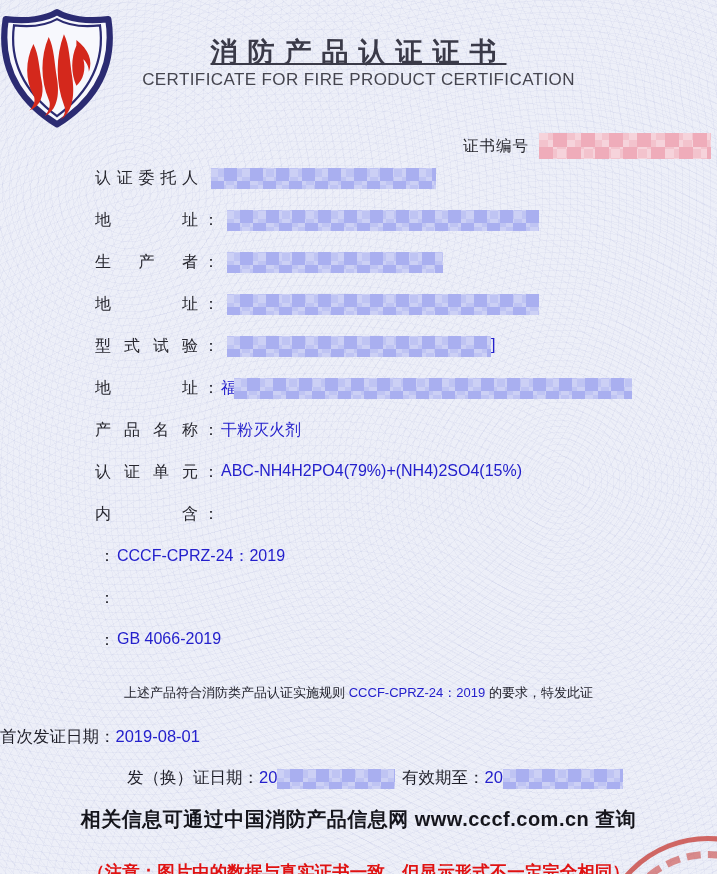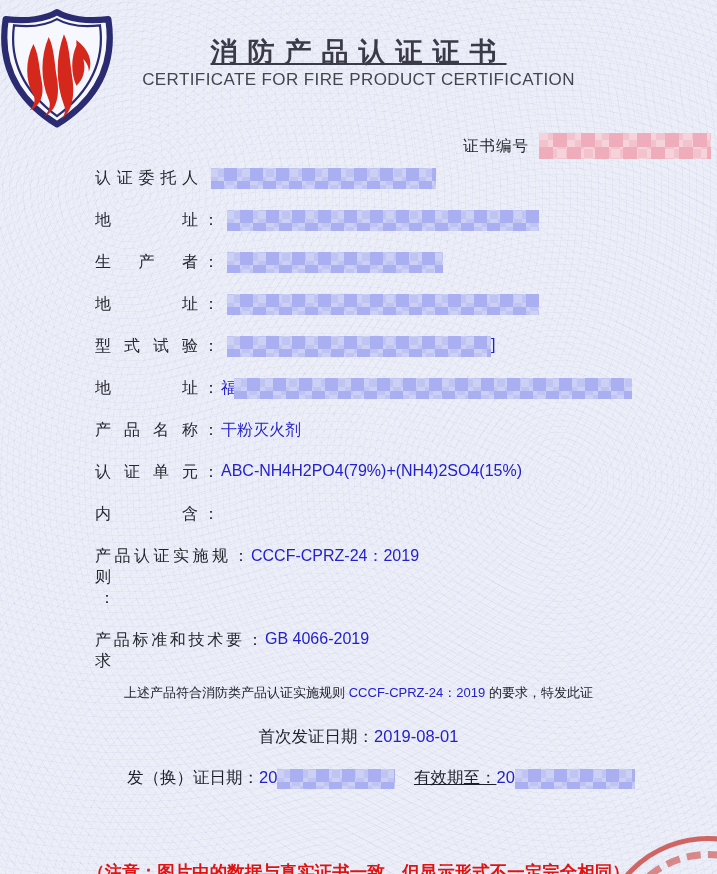--- a/index.html
+++ b/index.html
@@ -37,21 +37,21 @@
   .certnum .redact{width:172px;height:26px;margin-left:10px;}
   .fields{position:absolute;top:168px;left:95px;right:0;}
   .frow{height:42px;display:flex;font-size:16px;color:#26262e;}
   .flabel{display:inline-block;width:104px;text-align:justify;text-align-last:justify;letter-spacing:1px;}
   .flabel.wide{width:134px;}
   .flabel.wider{width:148px;}
   .colon{display:inline-block;margin:0 2px 0 4px;}
   .bval{color:#2420cc;}
   .frow .redact{height:21px;margin-left:6px;}
   .statement{position:absolute;top:684px;left:0;width:100%;text-align:center;font-size:13px;color:#1e1e28;}
-  .first-issue{position:absolute;top:726px;left:0;width:100%;text-align:center;font-size:16.5px;color:#1e1e28;}
+  .first-issue{position:absolute;top:726px;left:0;width:100%;text-align:left;font-size:16.5px;color:#1e1e28;}
   .dates-line{position:absolute;top:767px;left:127px;font-size:16.5px;color:#1e1e28;white-space:nowrap;}
   .dates-line .redact{height:20px;}
   .footer{position:absolute;top:804px;left:0;width:100%;text-align:center;font-size:20px;font-weight:700;color:#15151c;line-height:31px;letter-spacing:0.5px;}
   .note{position:absolute;top:860px;left:0;width:100%;text-align:center;font-size:17.5px;font-weight:700;color:#e01212;white-space:nowrap;}
   .seal{position:absolute;left:598px;top:836px;width:220px;height:220px;border-radius:50%;
     border:5px solid rgba(198,56,50,0.75);box-sizing:border-box;}
   .seal-inner{position:absolute;inset:10px;border-radius:50%;border:7px dashed rgba(198,56,50,0.55);}
 </style>
 </head>
 <body>
@@ -130,51 +130,50 @@
         <span class="colon">：</span>
       <span class="bval">ABC-NH4H2PO4(79%)+(NH4)2SO4(15%)</span>
     </div>
 
     <div class="frow">
       <span class="flabel">内含</span>
         <span class="colon">：</span>
     </div>
 
     <div class="frow">
-      <span class="flabel wide">产品认证实施规则</span>
         <span class="colon">：</span>
       <span class="bval">CCCF-CPRZ-24：2019</span>
     </div>
 
     <div class="frow">
         <span class="colon">：</span>
     </div>
 
     <div class="frow">
-      <span class="flabel wider">产品标准和技术要求</span>
         <span class="colon">：</span>
       <span class="bval">GB 4066-2019</span>
     </div>
 
   </div>
 
   <div class="statement">
     <span>上述产品符合消防类产品认证实施规则 </span><span class="bval">CCCF-CPRZ-24：2019</span><span> 的要求，特发此证</span>
   </div>
 
   <div class="first-issue">
     <span>首次发证日期：</span><span class="bval">2019-08-01</span>
   </div>
 
   <div class="dates-line">
     <span>发（换）证日期：</span><span class="bval">20</span><span class="redact redact-blue" style="width:118px;"></span>
-    <span style="margin-left:14px;text-decoration:underline;">有效期至：</span><span class="bval">20</span><span class="redact redact-blue" style="width:120px;"></span>
+    <span style="margin-left:2px;">有效期至：</span><span class="bval">20</span><span class="redact redact-blue" style="width:120px;"></span>
   </div>
 
   <div class="footer">
+    <div>相关信息可通过中国消防产品信息网 www.cccf.com.cn 查询</div>
   </div>
 
   <div class="note">（注意：图片中的数据与真实证书一致，但显示形式不一定完全相同）</div>
 
   <div class="seal">
     <div class="seal-inner"></div>
   </div>
 
 </div>
 

